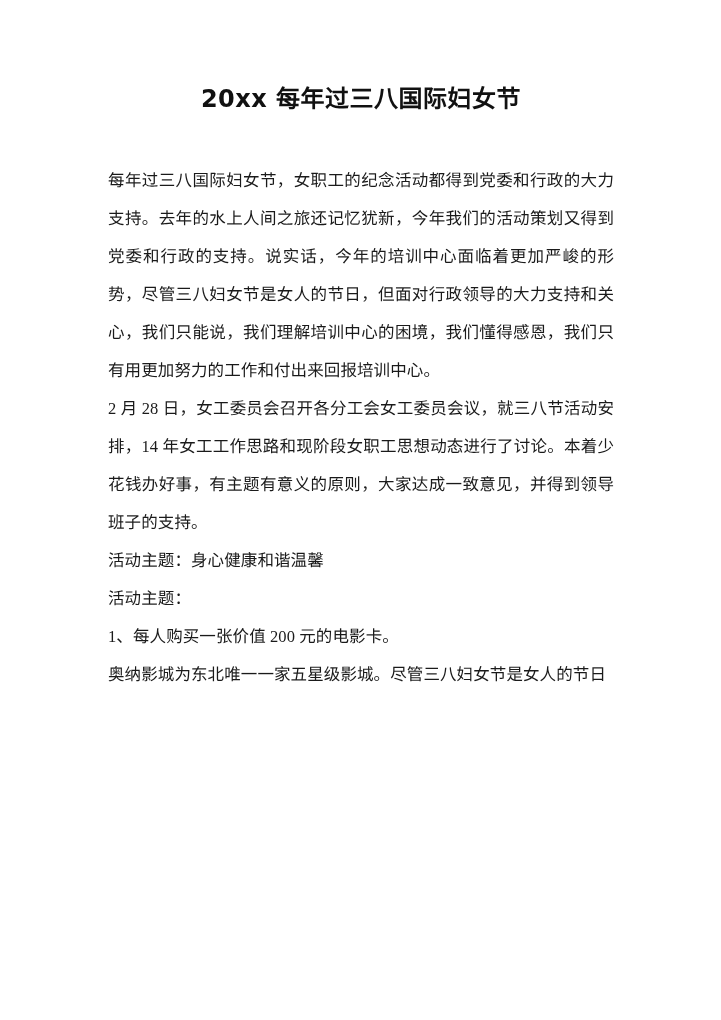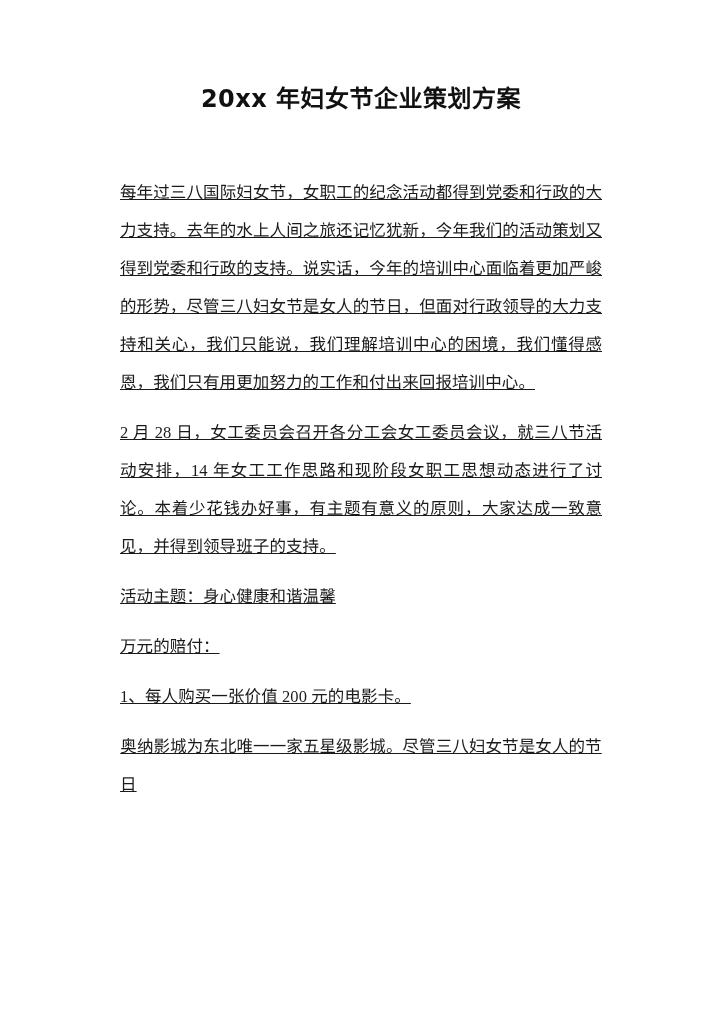--- a/index.html
+++ b/index.html
@@ -38,54 +38,53 @@
     margin: 0;
     padding: 20px 0 0 0;
     color: #111111;
   }
 
   .title-spacer {
     height: 46px;
   }
 
   p.para {
-    margin: 12px;
+    margin: 0;
     font-size: 16.5px;
     line-height: 38px;
     text-align: justify;
     text-justify: inter-ideograph;
     text-align-last: left;
     color: #1a1a1a;
     font-family: "Liberation Serif", "DejaVu Serif", serif;
     word-break: break-all;
     letter-spacing: 0.1px;
-    text-decoration: underline;
   }
 
   p.para.tight {
     text-align: center;
   }
 </style>
 </head>
 <body>
 
 <div class="page">
   <div class="doc-body">
 
-    <h1 class="doc-title">20xx 年妇女节企业策划方案</h1>
+    <h1 class="doc-title">20xx 每年过三八国际妇女节</h1>
 
     <div class="title-spacer"></div>
 
     <p class="para">每年过三八国际妇女节，女职工的纪念活动都得到党委和行政的大力支持。去年的水上人间之旅还记忆犹新，今年我们的活动策划又得到党委和行政的支持。说实话，今年的培训中心面临着更加严峻的形势，尽管三八妇女节是女人的节日，但面对行政领导的大力支持和关心，我们只能说，我们理解培训中心的困境，我们懂得感恩，我们只有用更加努力的工作和付出来回报培训中心。</p>
 
     <p class="para">2 月 28 日，女工委员会召开各分工会女工委员会议，就三八节活动安排，14 年女工工作思路和现阶段女职工思想动态进行了讨论。本着少花钱办好事，有主题有意义的原则，大家达成一致意见，并得到领导班子的支持。</p>
 
     <p class="para tight">活动主题：身心健康和谐温馨</p>
 
-    <p class="para tight">万元的赔付：</p>
+    <p class="para tight">活动主题：</p>
 
 
     <p class="para tight">1、每人购买一张价值 200 元的电影卡。</p>
 
     <p class="para tight">奥纳影城为东北唯一一家五星级影城。尽管三八妇女节是女人的节日</p>
 
   </div>
 </div>
 
 </body></html>

